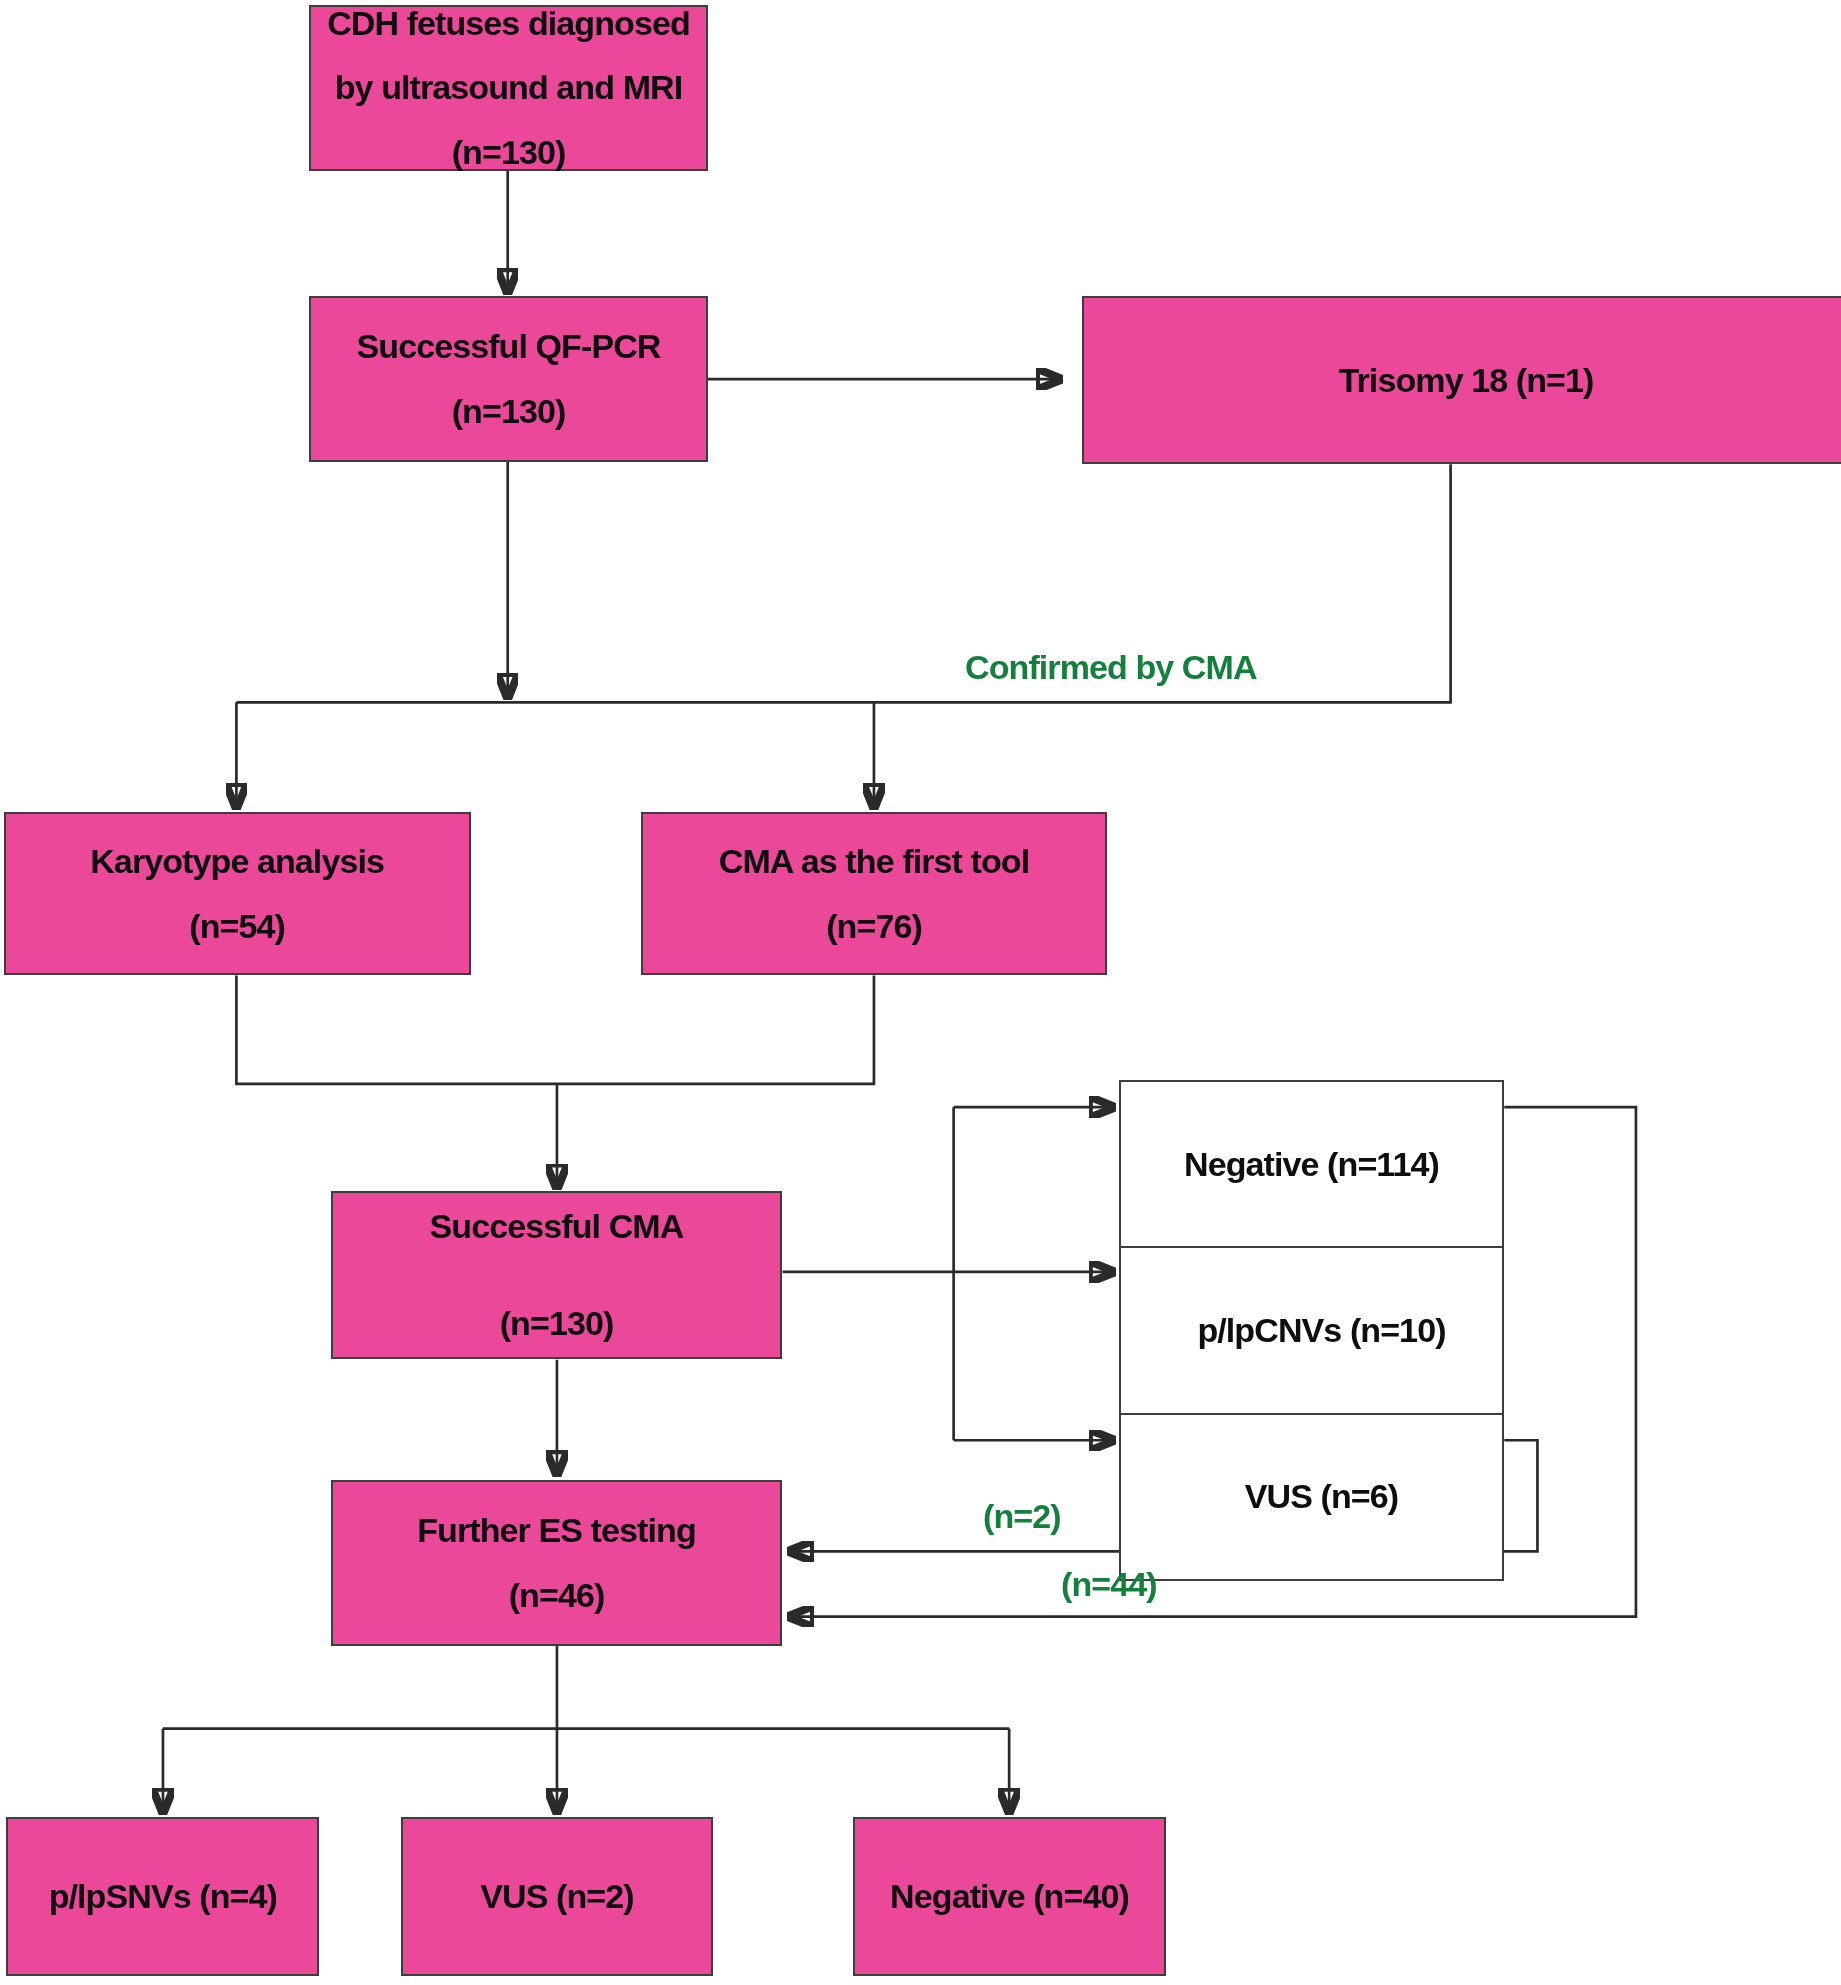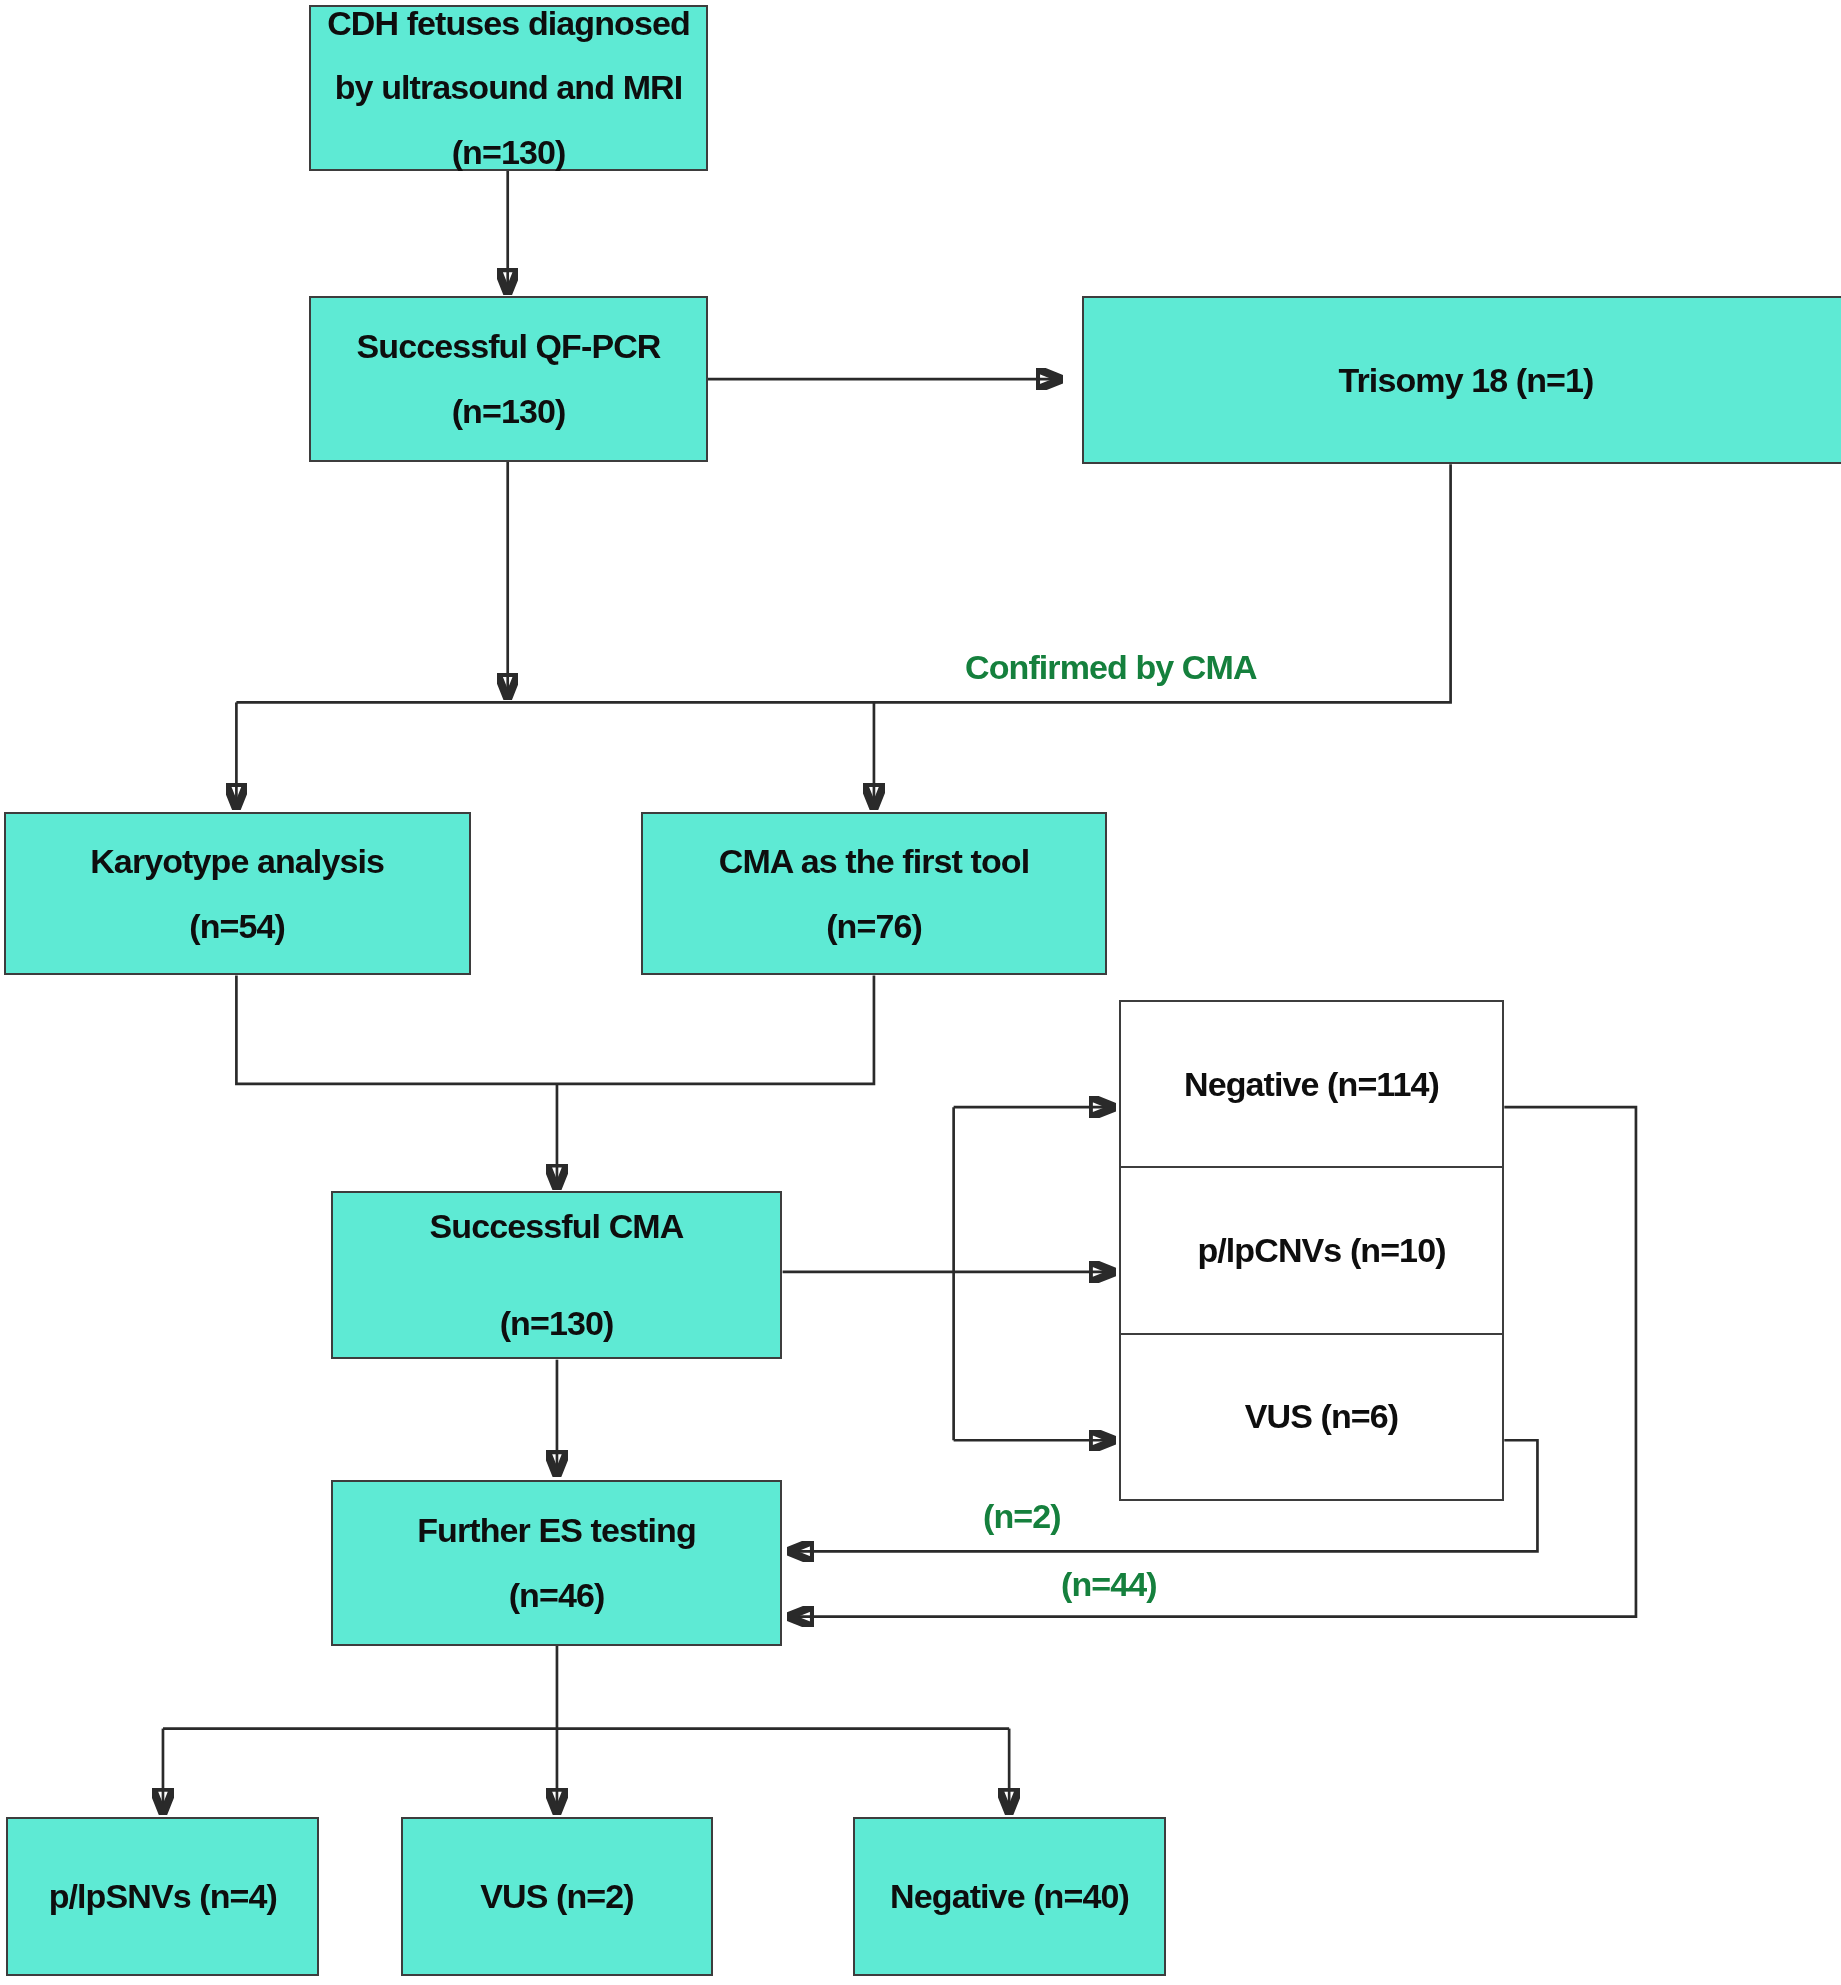--- a/index.html
+++ b/index.html
@@ -9,21 +9,21 @@
     background:#ffffff;
     font-family:"Liberation Sans",sans-serif;
     overflow:hidden;
   }
   .edges{position:absolute;left:0;top:0;width:1841px;height:1986px;}
   .edges path{stroke:#2a2a2a;stroke-width:3;fill:none;}
   .node{
     position:absolute;
     box-sizing:border-box;
     border:2.7px solid #3d3d3d;
-    background:#5eead4;
+    background:#ec4899;
     display:flex;flex-direction:column;
     align-items:center;justify-content:center;
     text-align:center;
     color:#0e0e0e;
     font-weight:bold;
     font-size:34px;
     letter-spacing:-0.9px;
     line-height:1.9;
   }
   .node .node-line{display:block;white-space:nowrap;}
@@ -103,21 +103,21 @@
   <div class="node" style="left:641px;top:812px;width:466px;height:163px;">
     <div class="node-line">CMA as the first tool</div>
     <div class="node-line">(n=76)</div>
   </div>
 
   <div class="node" style="left:331px;top:1191px;width:451px;height:168px;gap:32px;">
     <div class="node-line">Successful CMA</div>
     <div class="node-line">(n=130)</div>
   </div>
 
-  <div class="stack" style="left:1119px;top:1000px;width:385px;height:501px;">
+  <div class="stack" style="left:1119px;top:1080px;width:385px;height:501px;">
     <div class="cell">
       <span class="node-line">Negative (n=114)</span>
     </div>
     <div class="cell">
       <span class="node-line">p/lpCNVs (n=10)</span>
     </div>
     <div class="cell">
       <span class="node-line">VUS (n=6)</span>
     </div>
   </div>

